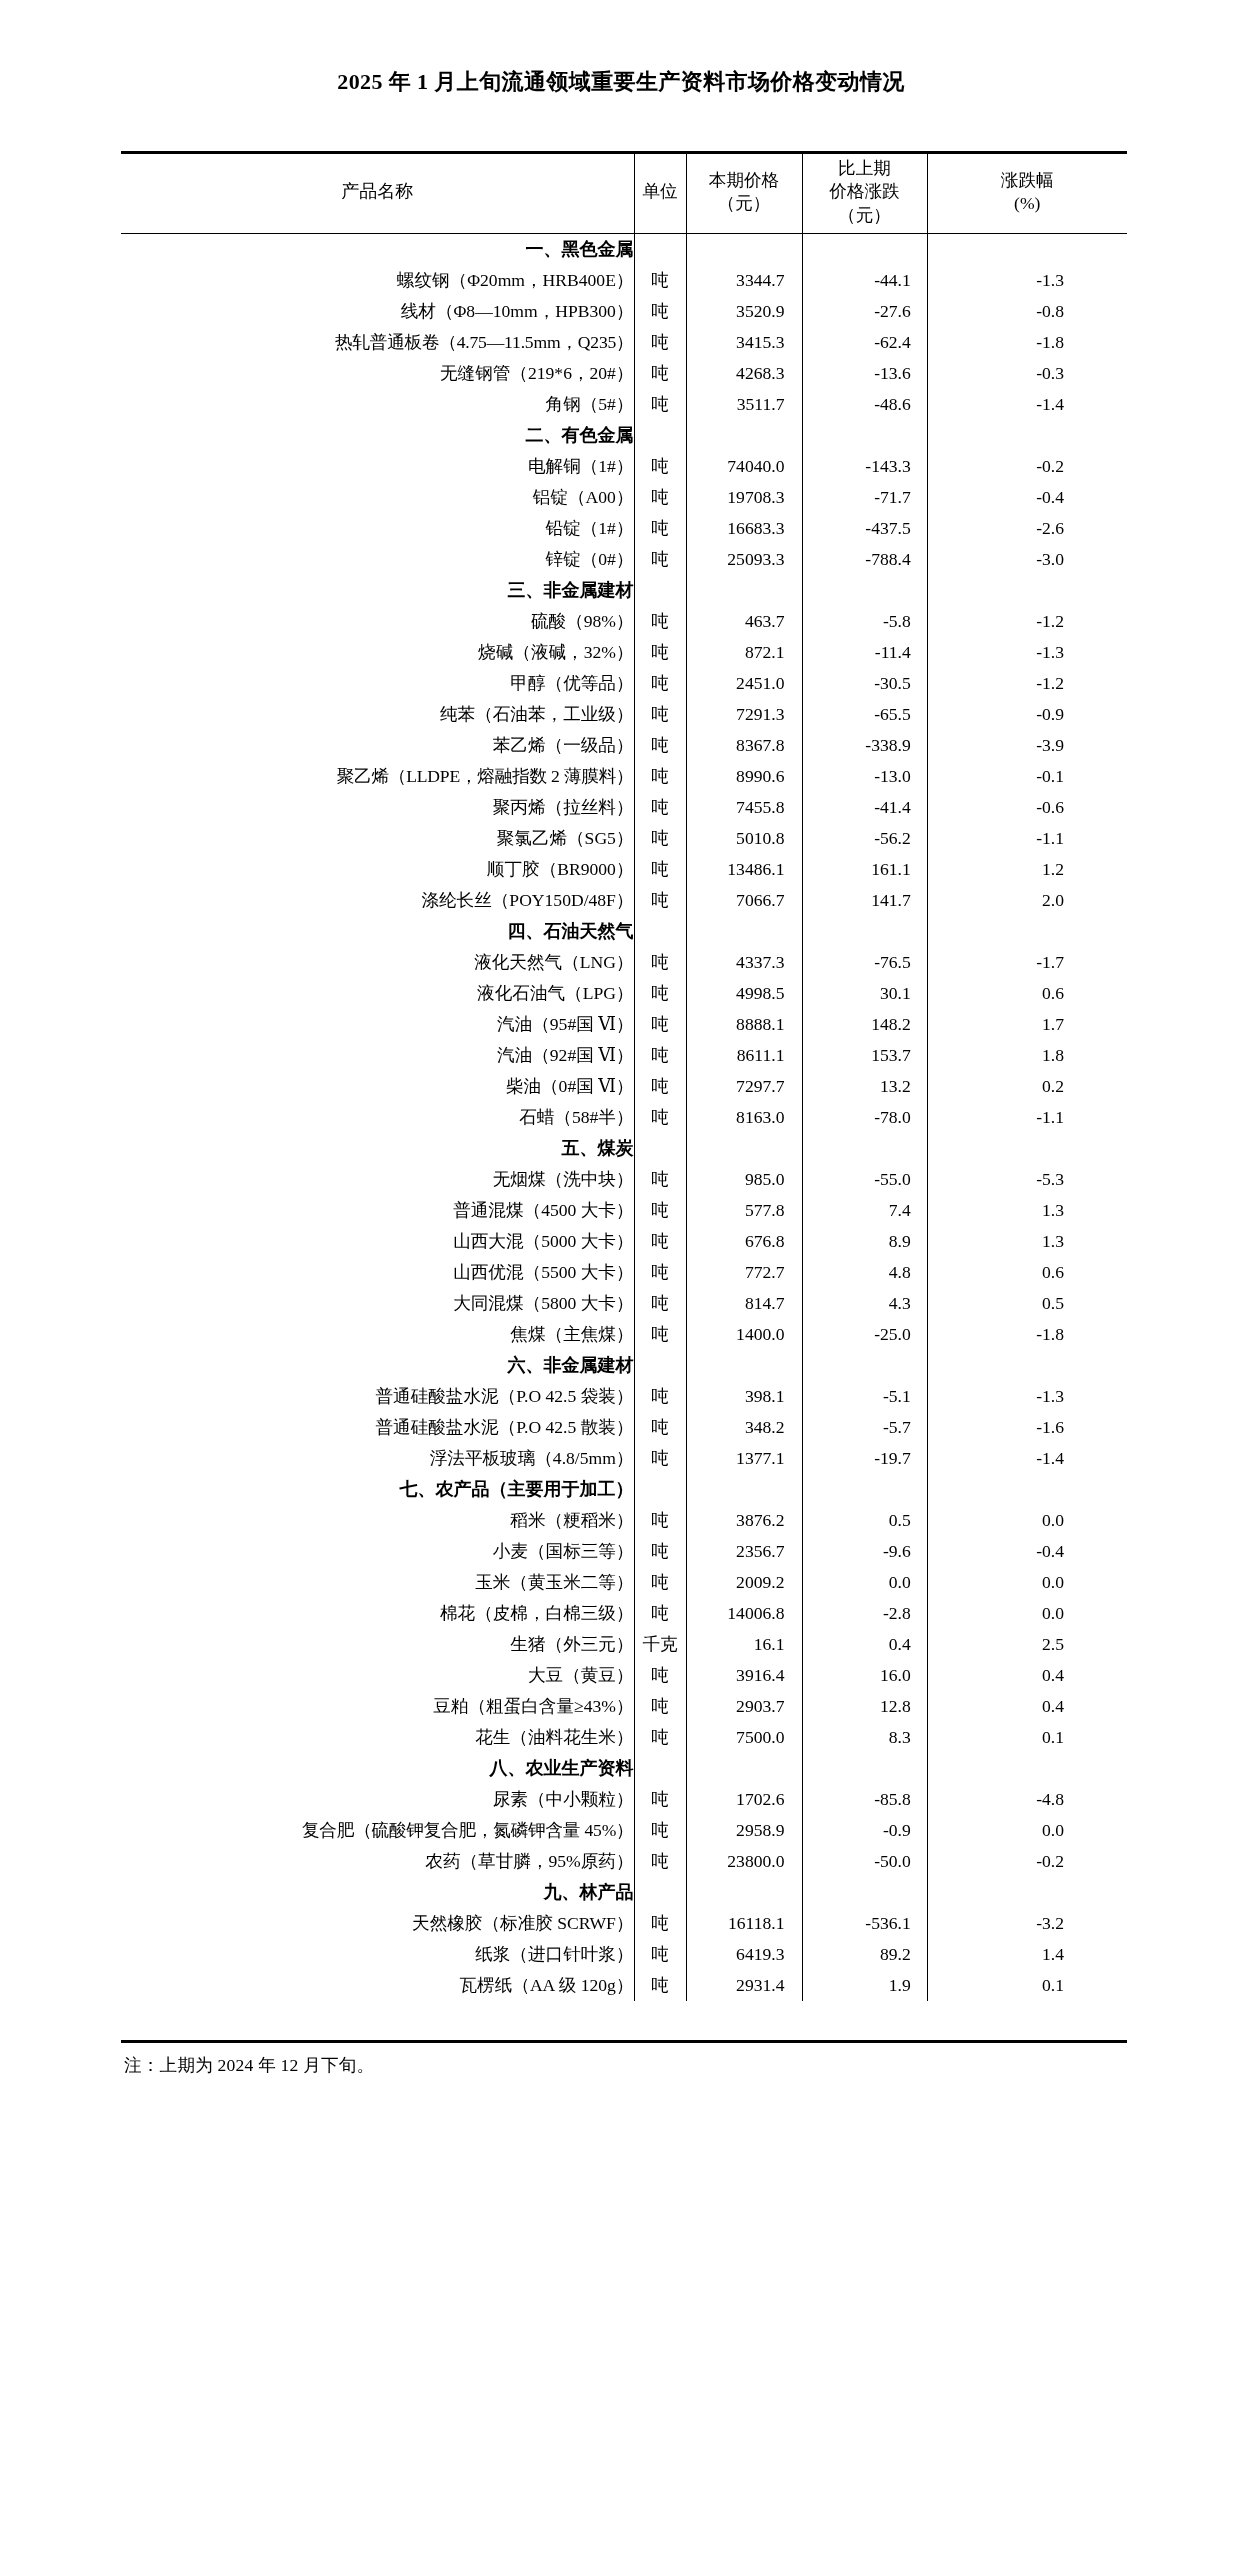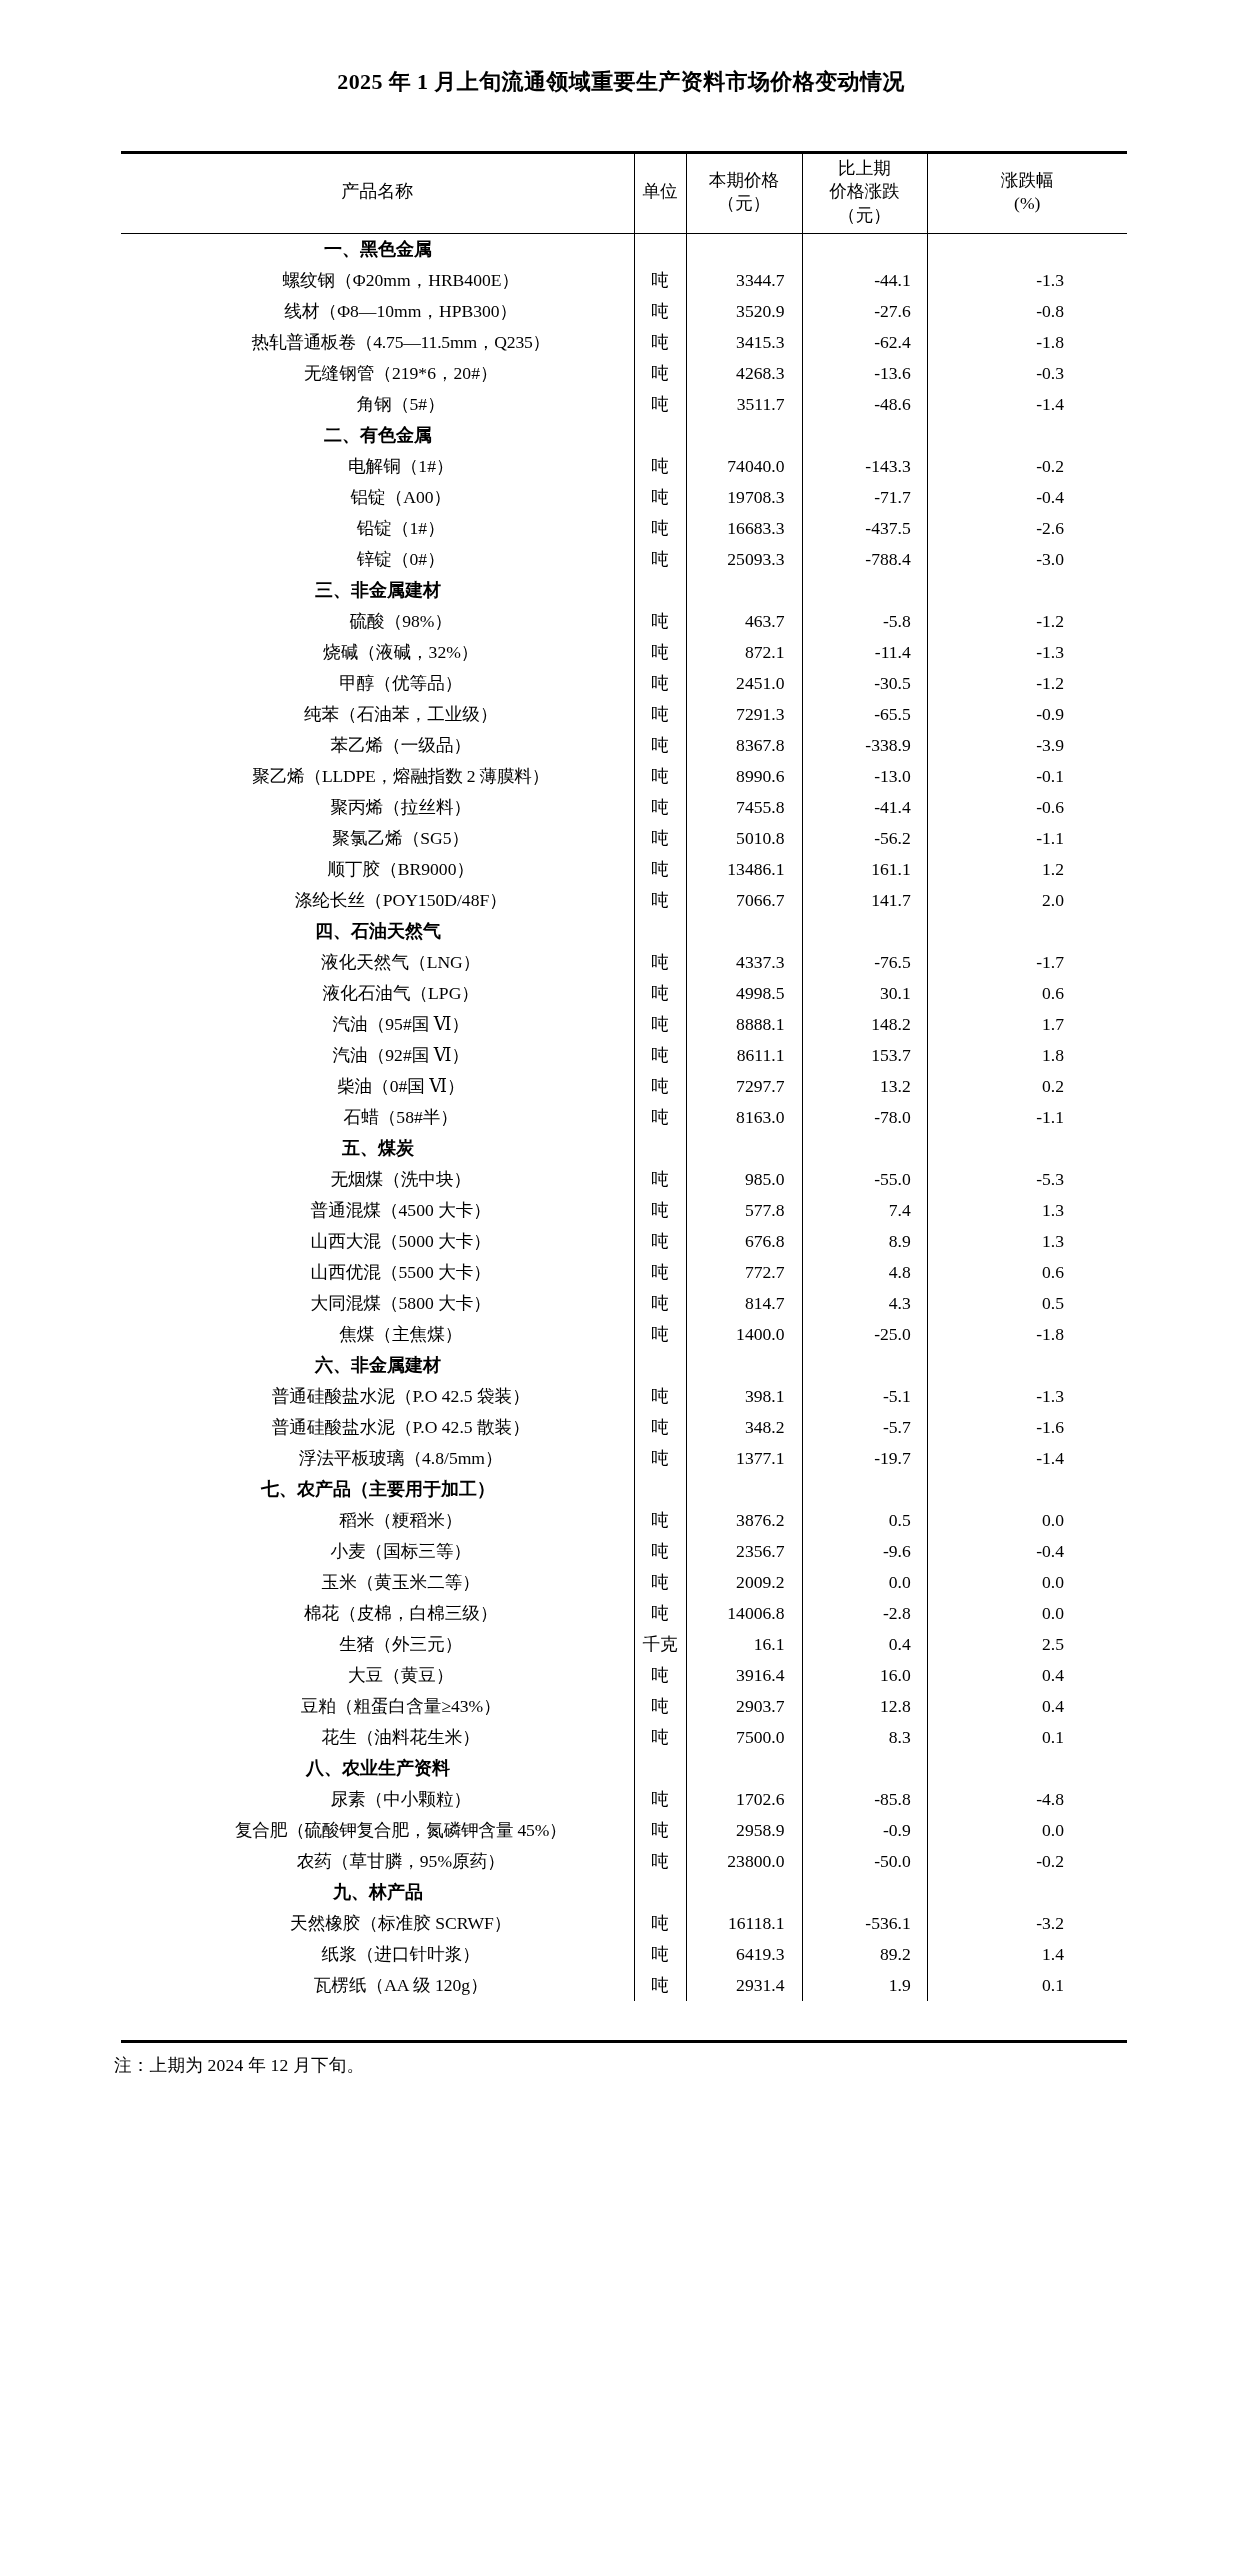--- a/index.html
+++ b/index.html
@@ -87,21 +87,21 @@
 
   tbody td {
     padding: 0;
     height: 31px;
     vertical-align: middle;
     font-size: 17.6px;
     line-height: 1.1;
   }
   tbody td.vline { border-left: 1.3px solid #000; }
   td.col-name {
-    text-align: center;
+    text-align: right;
     padding-left: 0;
     white-space: nowrap;
     overflow: visible;
   }
   td.col-name .group-label {
     display: inline-block;
     padding-left: 1.6px;
     font-weight: bold;
     font-size: 18px;
   }
@@ -122,21 +122,21 @@
     padding-right: 9.4px;
     font-size: 17.6px;
     font-variant-numeric: tabular-nums;
   }
   td.col-pct { padding-right: 63px; }
   td.col-change { padding-right: 15.7px; }
   td.col-price { padding-right: 17px; }
 
   .footnote {
     position: absolute;
-    left: 114px;
+    left: 124px;
     font-size: 17.6px;
     letter-spacing: 0.2px;
     text-align: right;
   }
 </style>
 </head>
 <body>
 
 <div class="page">
 

